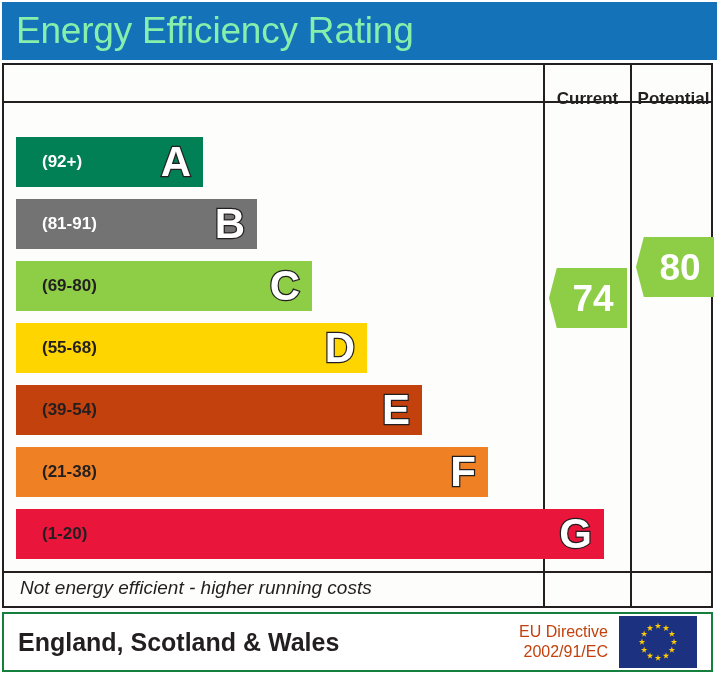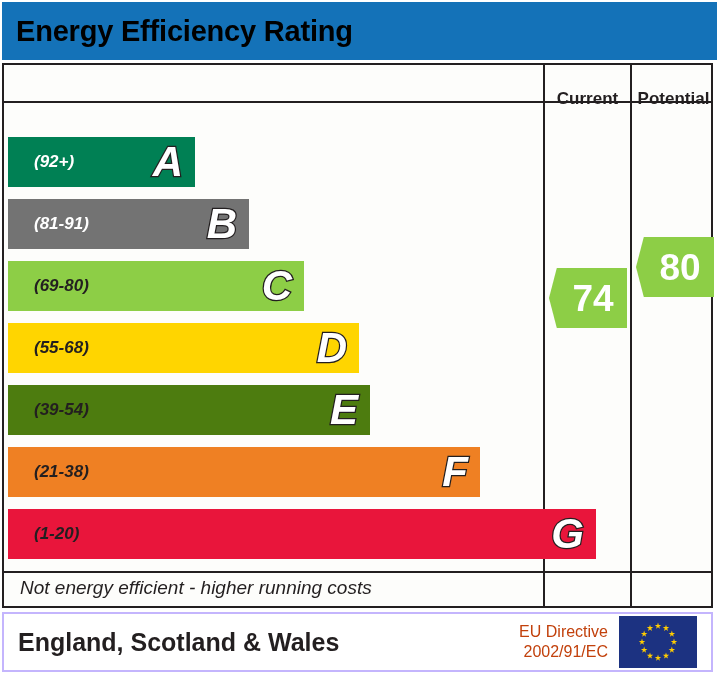--- a/index.html
+++ b/index.html
@@ -27,23 +27,23 @@
     top: 2px;
     width: 715px;
     height: 58px;
     background: #1472B8;
   }
   .title-text {
     position: absolute;
     left: 14px;
     top: 50%;
     transform: translateY(-50%);
-    color: #000000;
-    font-size: 29px;
-    font-weight: bold;
+    color: #86efac;
+    font-size: 37px;
+    font-weight: normal;
     letter-spacing: -0.2px;
     white-space: nowrap;
   }
 
   
   .table-frame {
     position: absolute;
     left: 2px;
     top: 63px;
     width: 711px;
@@ -111,23 +111,22 @@
   
   .bands {
     position: absolute;
     left: 0;
     top: 72px;
     width: 539px;
     height: 432px;
   }
   .band {
     position: absolute;
-    left: 4px;
+    left: 12px;
     height: 50px;
-    font-style: italic;
   }
   .band-range {
     position: absolute;
     left: 26px;
     top: 50%;
     transform: translateY(-50%);
     font-size: 17px;
     font-weight: bold;
     white-space: nowrap;
   }
@@ -165,21 +164,21 @@
     line-height: 1;
   }
 
   
   .footer-frame {
     position: absolute;
     left: 2px;
     top: 612px;
     width: 711px;
     height: 60px;
-    border: 2px solid #c4b5fd;
+    border: 2px solid #15803d;
     box-sizing: border-box;
     background: #ffffff;
   }
   .country {
     position: absolute;
     left: 14px;
     top: 50%;
     transform: translateY(-50%);
     font-size: 25px;
     font-weight: bold;
@@ -239,21 +238,21 @@
           <div class="band-letter">B</div>
         </div>
         <div class="band dark-text" style="top: 124px; width: 296px; height: 50px; background: rgb(141, 206, 70);">
           <div class="band-range">(69-80)</div>
           <div class="band-letter">C</div>
         </div>
         <div class="band dark-text" style="top: 186px; width: 351px; height: 50px; background: rgb(255, 213, 0);">
           <div class="band-range">(55-68)</div>
           <div class="band-letter">D</div>
         </div>
-        <div class="band dark-text" style="top: 248px; width: 362px; height: 50px; background: #4d7c0f;">
+        <div class="band dark-text" style="top: 248px; width: 406px; height: 50px; background: #c2410c;">
           <div class="band-range">(39-54)</div>
           <div class="band-letter">E</div>
         </div>
         <div class="band dark-text" style="top: 310px; width: 461px; height: 50px; background: rgb(239, 128, 35); padding-left: 11px;">
           <div class="band-range">(21-38)</div>
           <div class="band-letter">F</div>
         </div>
         <div class="band dark-text" style="top: 372px; width: 588px; height: 50px; background: rgb(233, 21, 59);">
           <div class="band-range">(1-20)</div>
           <div class="band-letter">G</div>

